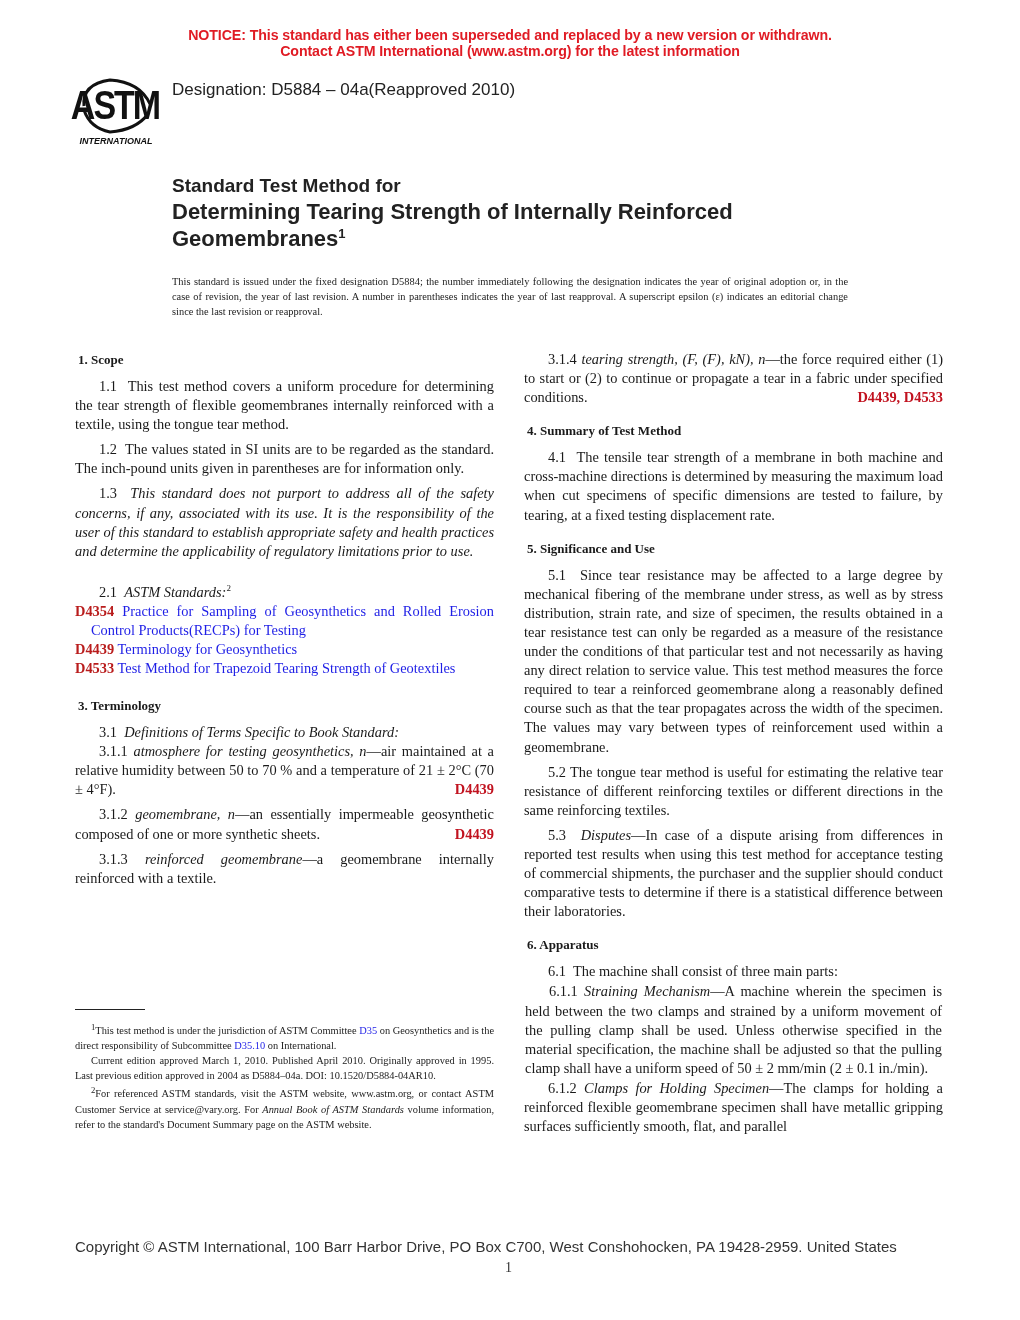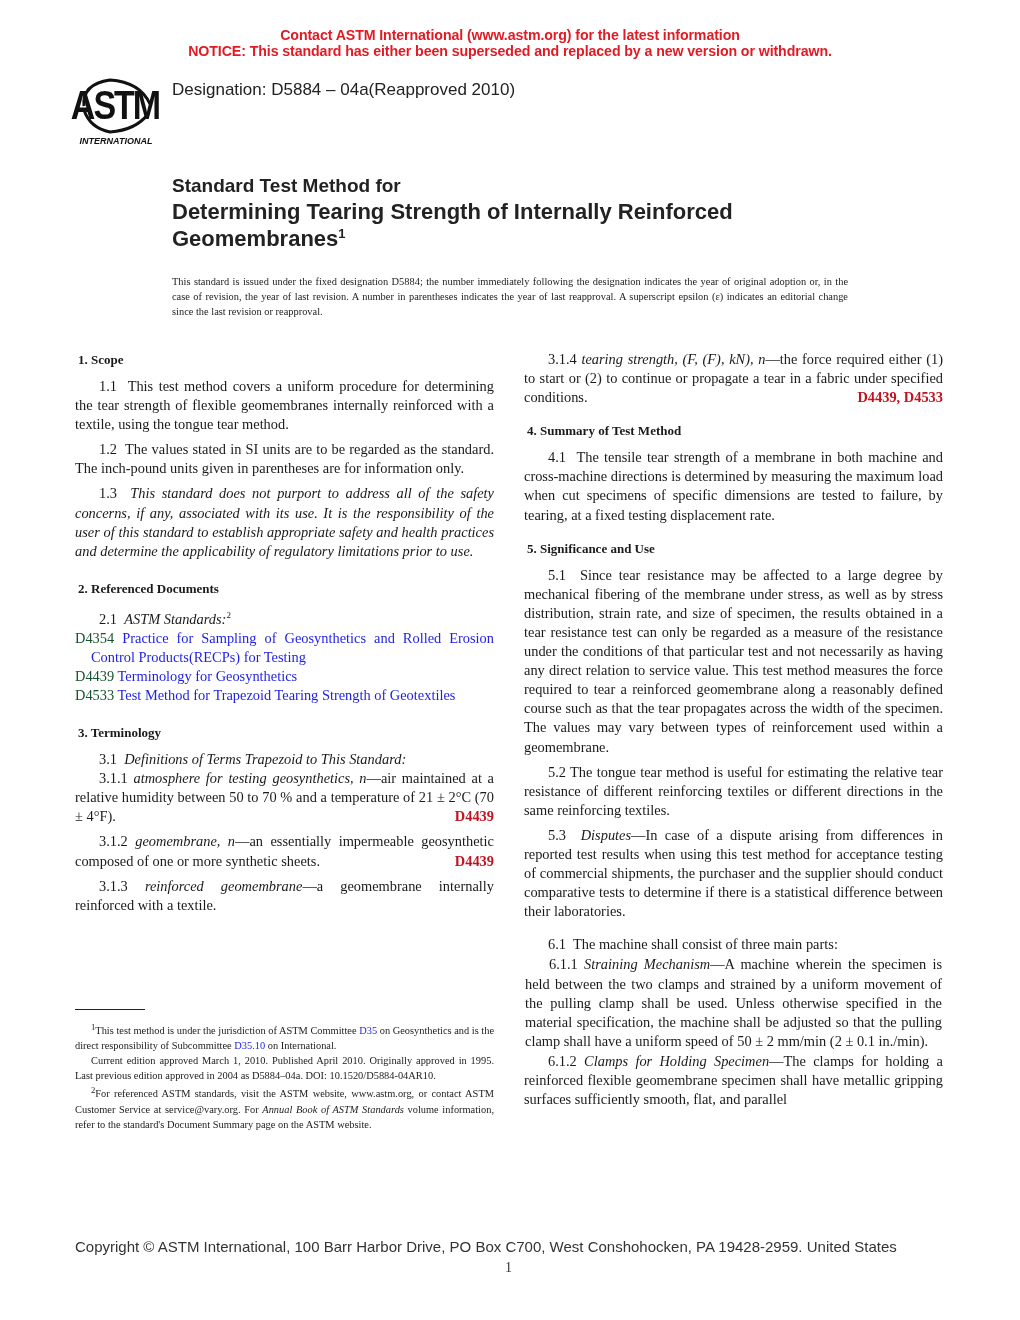--- a/index.html
+++ b/index.html
@@ -11,38 +11,38 @@
   .title { left: 172px; top: 174px; font-family: "Liberation Sans", sans-serif; font-weight: bold; color: #222; }
   .title .l1 { font-size: 19px; line-height: 24px; }
   .title .l2 { font-size: 22px; line-height: 27px; }
   .title sup { font-size: 13px; vertical-align: 8px; line-height: 0; }
   .issued { left: 172px; top: 274px; width: 676px; font-size: 10.4px; line-height: 15px; text-align: justify; color: #222; }
   .col { top: 350px; width: 419px; font-size: 14.4px; line-height: 19.1px; text-align: justify; }
   .col.left { left: 75px; }
   .col.right { left: 524px; }
   h2.sec { font-size: 13px; font-weight: bold; margin: 0 0 7px 3px; line-height: 20px; }
   p { margin: 0 0 6px 0; text-indent: 24px; }
-  .red { color: #14532d; }
+  .red { color: #b91c1c; font-weight: bold; }
   .redb { color: #c1121f; font-weight: bold; }
   .blue { color: #1e1ee6; }
   .refitem { padding-left: 16px; text-indent: -16px; margin: 0; }
   .rt { float: right; }
   .fnrule { left: 75px; top: 1009px; width: 70px; border-top: 1px solid #222; }
   .footnotes { left: 75px; top: 1020px; width: 419px; font-size: 10.4px; line-height: 15px; text-align: justify; color: #222; }
   .footnotes p { text-indent: 16px; margin: 0; }
   .copyright { left: 75px; top: 1238px; font-family: "Liberation Sans", sans-serif; font-size: 15px; color: #333; }
   .pagenum { left: 505px; top: 1260px; font-size: 14px; color: #333; }
   i { font-style: italic; }
 </style>
 </head>
 <body>
 
 <div class="abs notice">
+  <div>NOTICE: This standard has either been superseded and replaced by a new version or withdrawn.</div>
   <div>Contact ASTM International (www.astm.org) for the latest information</div>
-  <div>NOTICE: This standard has either been superseded and replaced by a new version or withdrawn.</div>
 </div>
 
 <div class="abs logo">
   <svg width="92" height="70" viewBox="0 0 92 70">
     <path d="M14 30 Q12 8 40 4 Q70 6 80 28" stroke="#111" stroke-width="3" fill="none"></path>
     <path d="M14 34 Q20 52 40 56 Q66 54 78 38" stroke="#111" stroke-width="3" fill="none"></path>
     <text x="45" y="44" text-anchor="middle" font-family="Liberation Sans, sans-serif" font-weight="bold" font-size="34" fill="#111" transform="scale(1,1.2) translate(0,-8)" letter-spacing="-2">ASTM</text>
     <text x="46" y="68" text-anchor="middle" font-family="Liberation Sans, sans-serif" font-weight="bold" font-style="italic" font-size="9" fill="#111">INTERNATIONAL</text>
   </svg>
 </div>
@@ -56,28 +56,27 @@
 </div>
 
 <div class="abs issued">This standard is issued under the fixed designation D5884; the number immediately following the designation indicates the year of original adoption or, in the case of revision, the year of last revision. A number in parentheses indicates the year of last reapproval. A superscript epsilon (ε) indicates an editorial change since the last revision or reapproval.</div>
 
 <div class="abs col left">
   <h2 class="sec">1. Scope</h2>
   <p><span>1.1</span>&nbsp; <span>This test method covers a uniform procedure for determining the tear strength of flexible geomembranes internally reinforced with a textile, using the tongue tear method.</span></p>
   <p><span>1.2</span>&nbsp; <span>The values stated in SI units are to be regarded as the standard. The inch-pound units given in parentheses are for information only.</span></p>
   <p style="margin-bottom:18px"><span>1.3</span>&nbsp; <i>This standard does not purport to address all of the safety concerns, if any, associated with its use. It is the responsibility of the user of this standard to establish appropriate safety and health practices and determine the applicability of regulatory limitations prior to use.</i></p>
 
-  <h2 class="sec">2. Referenced Documents</h2>
   <p style="margin:0"><span>2.1</span>&nbsp; <i>ASTM Standards:</i><sup style="font-size:9px">2</sup></p>
   <div class="refitem"><span class="red">D4354</span> <span class="blue">Practice for Sampling of Geosynthetics and Rolled Erosion Control Products(RECPs) for Testing</span></div>
   <div class="refitem"><span class="red">D4439</span> <span class="blue">Terminology for Geosynthetics</span></div>
   <div class="refitem" style="margin-bottom:18px"><span class="red">D4533</span> <span class="blue">Test Method for Trapezoid Tearing Strength of Geotextiles</span></div>
 
   <h2 class="sec">3. Terminology</h2>
-  <p style="margin:0"><span>3.1</span>&nbsp; <i>Definitions of Terms Trapezoid to This Standard:</i></p>
+  <p style="margin:0"><span>3.1</span>&nbsp; <i>Definitions of Terms Specific to Book Standard:</i></p>
   <p><span>3.1.1</span> <i>atmosphere for testing geosynthetics, n</i><span>—air maintained at a relative humidity between 50 to 70 % and a temperature of 21 ± 2°C (70 ± 4°F).</span> <span class="redb rt">D4439</span></p>
   <p><span>3.1.2</span> <i>geomembrane, n</i><span>—an essentially impermeable geosynthetic composed of one or more synthetic sheets.</span> <span class="redb rt">D4439</span></p>
   <p><span>3.1.3</span> <i>reinforced geomembrane</i><span>—a geomembrane internally reinforced with a textile.</span></p>
 </div>
 
 <div class="abs fnrule"></div>
 
 <div class="abs footnotes">
   <p><sup>1</sup><span>This test method is under the jurisdiction of ASTM Committee </span><span class="blue">D35</span><span> on Geosynthetics and is the direct responsibility of Subcommittee </span><span class="blue">D35.10</span><span> on International.</span></p>
   <p>Current edition approved March 1, 2010. Published April 2010. Originally approved in 1995. Last previous edition approved in 2004 as D5884–04a. DOI: 10.1520/D5884-04AR10.</p>
@@ -88,19 +87,20 @@
   <p style="margin-bottom:14px"><span>3.1.4</span> <i>tearing strength, (F, (F), kN), n</i><span>—the force required either (1) to start or (2) to continue or propagate a tear in a fabric under specified conditions.</span> <span class="rt"><span class="redb">D4439</span><span class="redb">, </span><span class="redb">D4533</span></span></p>
 
   <h2 class="sec">4. Summary of Test Method</h2>
   <p style="margin-bottom:14px"><span>4.1</span>&nbsp; <span>The tensile tear strength of a membrane in both machine and cross-machine directions is determined by measuring the maximum load when cut specimens of specific dimensions are tested to failure, by tearing, at a fixed testing displacement rate.</span></p>
 
   <h2 class="sec">5. Significance and Use</h2>
   <p><span>5.1</span>&nbsp; <span>Since tear resistance may be affected to a large degree by mechanical fibering of the membrane under stress, as well as by stress distribution, strain rate, and size of specimen, the results obtained in a tear resistance test can only be regarded as a measure of the resistance under the conditions of that particular test and not necessarily as having any direct relation to service value. This test method measures the force required to tear a reinforced geomembrane along a reasonably defined course such as that the tear propagates across the width of the specimen. The values may vary between types of reinforcement used within a geomembrane.</span></p>
   <p><span>5.2</span> <span>The tongue tear method is useful for estimating the relative tear resistance of different reinforcing textiles or different directions in the same reinforcing textiles.</span></p>
   <p style="margin-bottom:14px"><span>5.3</span>&nbsp; <i>Disputes</i><span>—In case of a dispute arising from differences in reported test results when using this test method for acceptance testing of commercial shipments, the purchaser and the supplier should conduct comparative tests to determine if there is a statistical difference between their laboratories.</span></p>
 
+  <h2 class="sec">6. Apparatus</h2>
   <p style="margin:0"><span>6.1</span>&nbsp; <span>The machine shall consist of three main parts:</span></p>
   <p style="margin:1px"><span>6.1.1</span> <i>Straining Mechanism</i><span>—A machine wherein the specimen is held between the two clamps and strained by a uniform movement of the pulling clamp shall be used. Unless otherwise specified in the material specification, the machine shall be adjusted so that the pulling clamp shall have a uniform speed of 50 ± 2 mm/min (2 ± 0.1 in./min).</span></p>
   <p style="margin:0"><span>6.1.2</span> <i>Clamps for Holding Specimen</i><span>—The clamps for holding a reinforced flexible geomembrane specimen shall have metallic gripping surfaces sufficiently smooth, flat, and parallel</span></p>
 </div>
 
 <div class="abs copyright">Copyright © ASTM International, 100 Barr Harbor Drive, PO Box C700, West Conshohocken, PA 19428-2959. United States</div>
 <div class="abs pagenum">1</div>
 
 </body></html>

